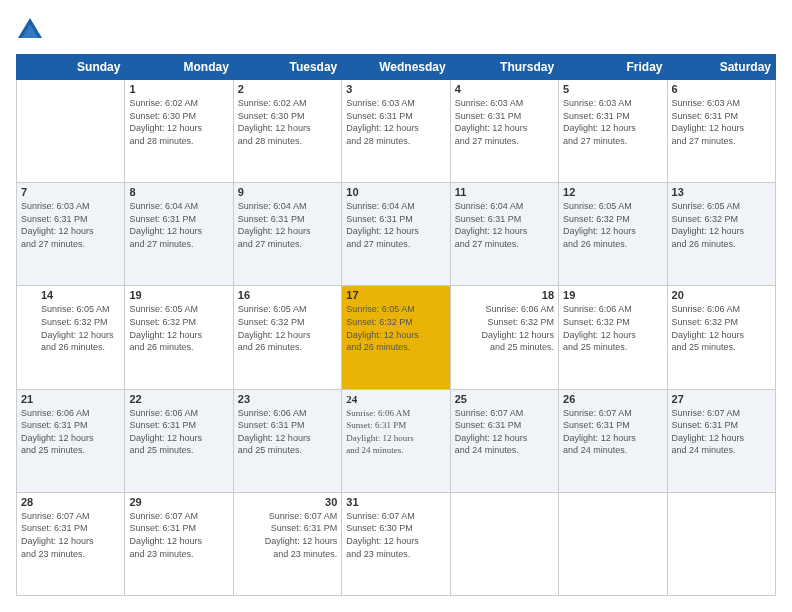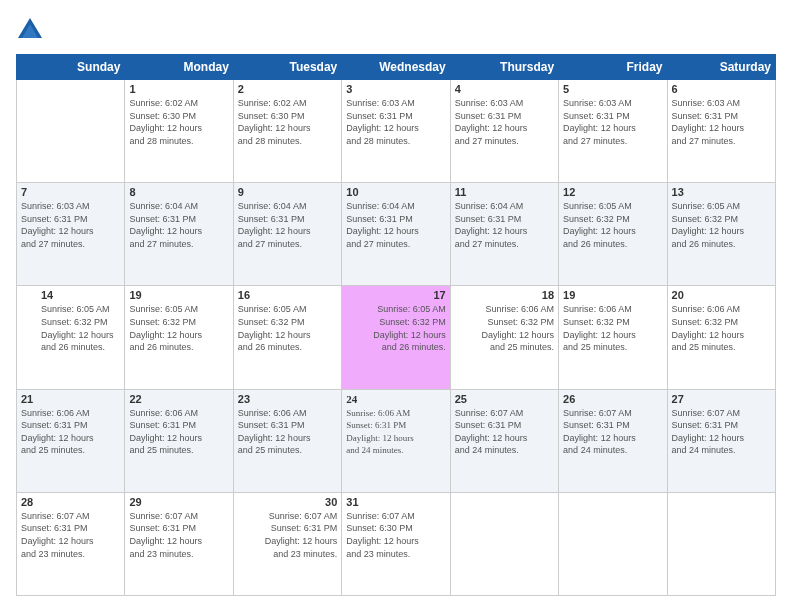--- a/index.html
+++ b/index.html
@@ -255,21 +255,21 @@
 Daylight: 12 hours
 and 26 minutes.</div>
           </td>
           <td style="background: rgb(255, 255, 255);">
             <span class="day-number">16</span>
             <div class="day-info" style="white-space: pre-line;">Sunrise: 6:05 AM
 Sunset: 6:32 PM
 Daylight: 12 hours
 and 26 minutes.</div>
           </td>
-          <td style="background: #f0abfc; text-align: right;">
+          <td style="background: #eab308;">
             <span class="day-number">17</span>
             <div class="day-info" style="white-space: pre-line;">Sunrise: 6:05 AM
 Sunset: 6:32 PM
 Daylight: 12 hours
 and 26 minutes.</div>
           </td>
           <td style="background: rgb(255, 255, 255); text-align: right;">
             <span class="day-number">18</span>
             <div class="day-info" style="white-space: pre-line;">Sunrise: 6:06 AM
 Sunset: 6:32 PM

